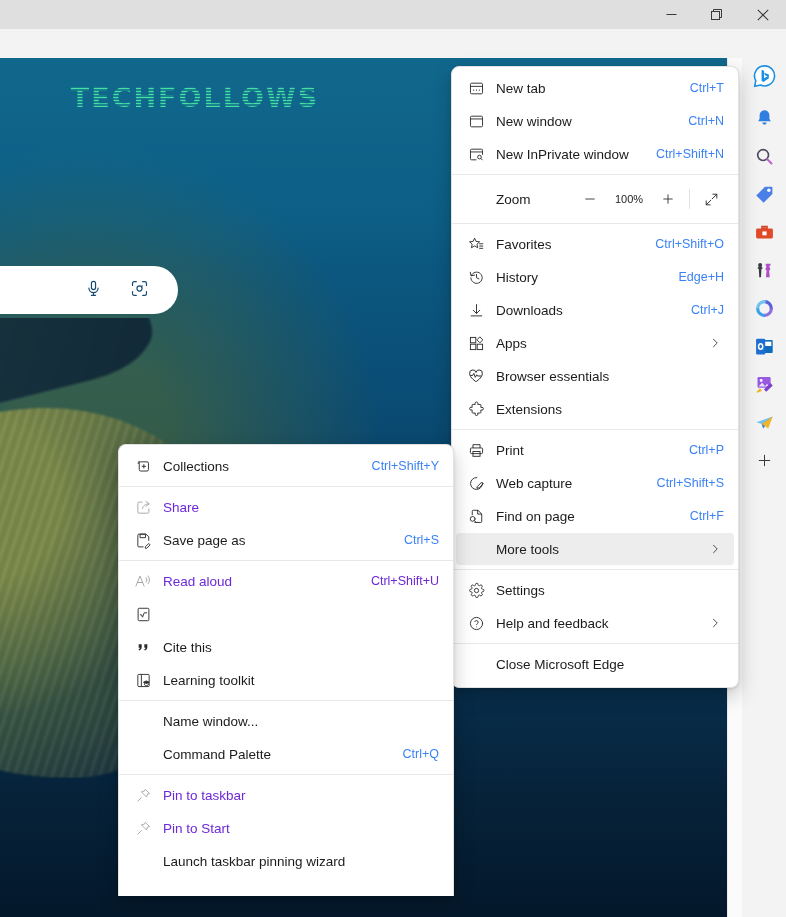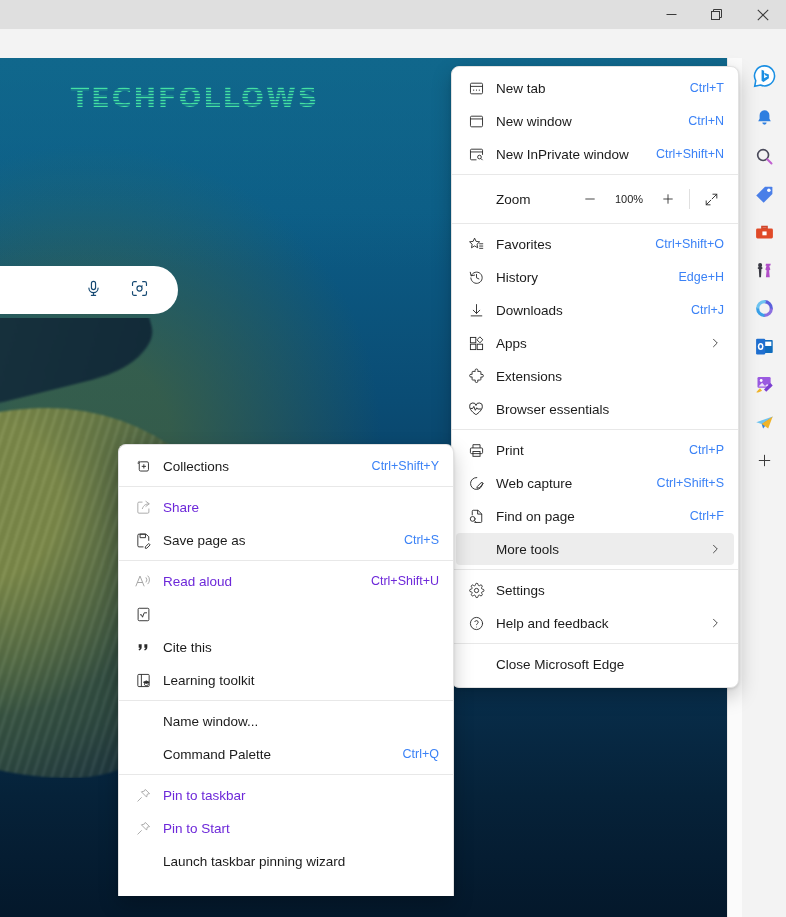--- a/index.html
+++ b/index.html
@@ -539,36 +539,36 @@
     <span class="lbl">Apps</span>
     <span class="chev">
       <svg width="12" height="12" viewBox="0 0 24 24" fill="none" stroke="#3a3a3a" stroke-width="1.8" stroke-linecap="round">
           <polyline points="9,4.5 16.5,12 9,19.5"></polyline>
         </svg>
     </span>
   </div>
 
   <div class="mi">
     <span class="ic">
-      <svg width="17" height="17" viewBox="0 0 24 24" fill="none" stroke="#2a2a2a" stroke-width="1.3">
-        <path d="M10 3.4a2 2 0 0 1 4 0c0 .6-.3 1-.3 1.4h3.6c.5 0 .9.4.9.9v3.5c.5 0 .9-.3 1.5-.3a2 2 0 0 1 0 4c-.6 0-1-.3-1.5-.3v3.5c0 .5-.4.9-.9.9h-3.6c0 .5.3.9.3 1.5a2 2 0 0 1-4 0c0-.6.3-1 .3-1.5H6.7a.9.9 0 0 1-.9-.9v-3.6c-.5 0-.9.3-1.5.3a2 2 0 0 1 0-4c.6 0 1 .3 1.5.3V5.7c0-.5.4-.9.9-.9h3.6c0-.4-.3-.8-.3-1.4z"></path>
-      </svg>
-    </span>
-    <span class="lbl">Extensions</span>
-    <span class="acc"></span>
-  </div>
-
-  <div class="mi">
-    <span class="ic">
       <svg width="18" height="18" viewBox="0 0 24 24" fill="none" stroke="#2a2a2a" stroke-width="1.3">
         <path d="M12 19.6S3.6 14.2 3.6 9.1A4.2 4.2 0 0 1 12 7.3a4.2 4.2 0 0 1 8.4 1.8c0 5.1-8.4 10.5-8.4 10.5z"></path>
         <path d="M4.4 11.3h3.1l1.6-2.7 2 5.1 1.9-3.3 1.2 1.6h5.1" stroke-linejoin="round"></path>
       </svg>
     </span>
     <span class="lbl">Browser essentials</span>
+    <span class="acc"></span>
+  </div>
+
+  <div class="mi">
+    <span class="ic">
+      <svg width="17" height="17" viewBox="0 0 24 24" fill="none" stroke="#2a2a2a" stroke-width="1.3">
+        <path d="M10 3.4a2 2 0 0 1 4 0c0 .6-.3 1-.3 1.4h3.6c.5 0 .9.4.9.9v3.5c.5 0 .9-.3 1.5-.3a2 2 0 0 1 0 4c-.6 0-1-.3-1.5-.3v3.5c0 .5-.4.9-.9.9h-3.6c0 .5.3.9.3 1.5a2 2 0 0 1-4 0c0-.6.3-1 .3-1.5H6.7a.9.9 0 0 1-.9-.9v-3.6c-.5 0-.9.3-1.5.3a2 2 0 0 1 0-4c.6 0 1 .3 1.5.3V5.7c0-.5.4-.9.9-.9h3.6c0-.4-.3-.8-.3-1.4z"></path>
+      </svg>
+    </span>
+    <span class="lbl">Extensions</span>
     <span class="acc"></span>
   </div>
 
   <div class="sep"></div>
 
   <div class="mi">
     <span class="ic">
       <svg width="17" height="17" viewBox="0 0 24 24" fill="none" stroke="#2a2a2a" stroke-width="1.3">
         <path d="M7 8.4V3.8h10v4.6"></path>
         <rect x="3.4" y="8.4" width="17.2" height="8" rx="1.6"></rect>

